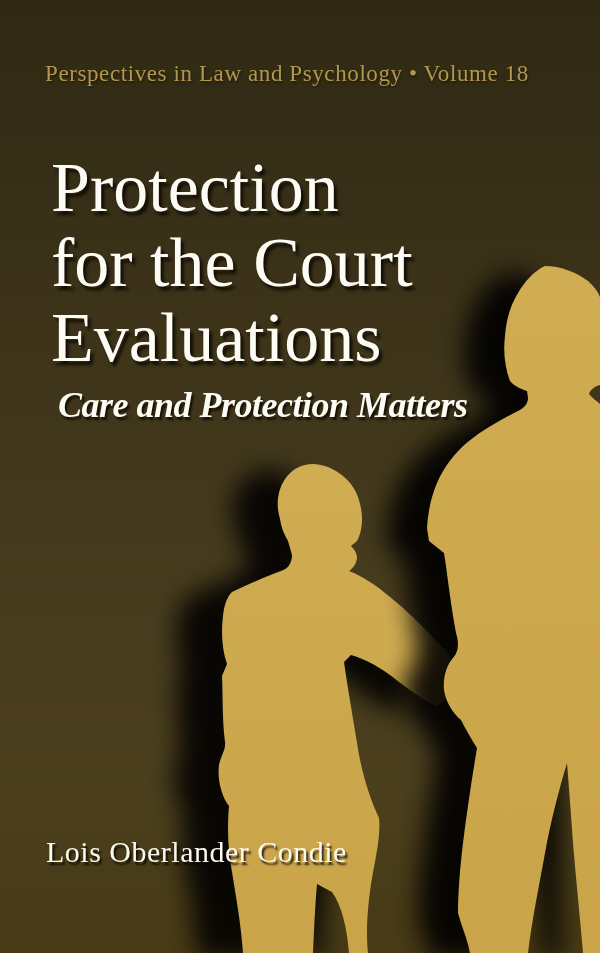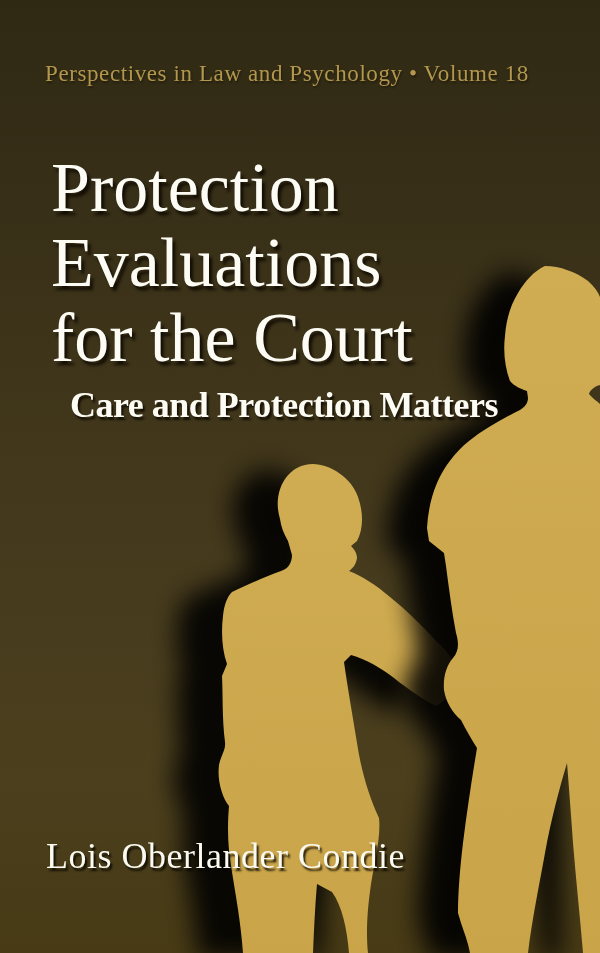--- a/index.html
+++ b/index.html
@@ -33,31 +33,31 @@
     font-size: 70px;
     line-height: 75px;
     color: #fdfcf4;
     text-shadow: 3px 4px 3px rgba(18,13,3,0.95);
     white-space: nowrap;
   }
   .subtitle {
     position: absolute;
     left: 58px; top: 384px;
     font-size: 36px;
+    font-style: italic;
     font-weight: bold;
     letter-spacing: -0.5px;
     color: #fdfcf4;
     text-shadow: 2px 3px 2px rgba(18,13,3,0.9);
     white-space: nowrap;
-    margin-left: 12px;
   }
   .author {
     position: absolute;
     left: 46px; top: 835px;
-    font-size: 36px;
+    font-size: 30px;
     letter-spacing: 0.5px;
     color: #fbfaf0;
     text-shadow: 2px 3px 2px rgba(10,7,0,0.85);
     white-space: nowrap;
   }
 </style>
 </head>
 <body>
 
 <div class="cover">
@@ -161,21 +161,21 @@
     </g>
     <g>
       <use href="#pAdult" fill="url(#gold)"></use>
     </g>
   </svg>
 
   <div class="series-line">Perspectives in Law and Psychology • Volume 18</div>
 
   <div class="title">
     <div>Protection</div>
+    <div>for the Court</div>
     <div>Evaluations</div>
-    <div>for the Court</div>
   </div>
 
   <div class="subtitle">Care and Protection Matters</div>
 
   <div class="author">Lois Oberlander Condie</div>
 
 </div>
 
 </body></html>

